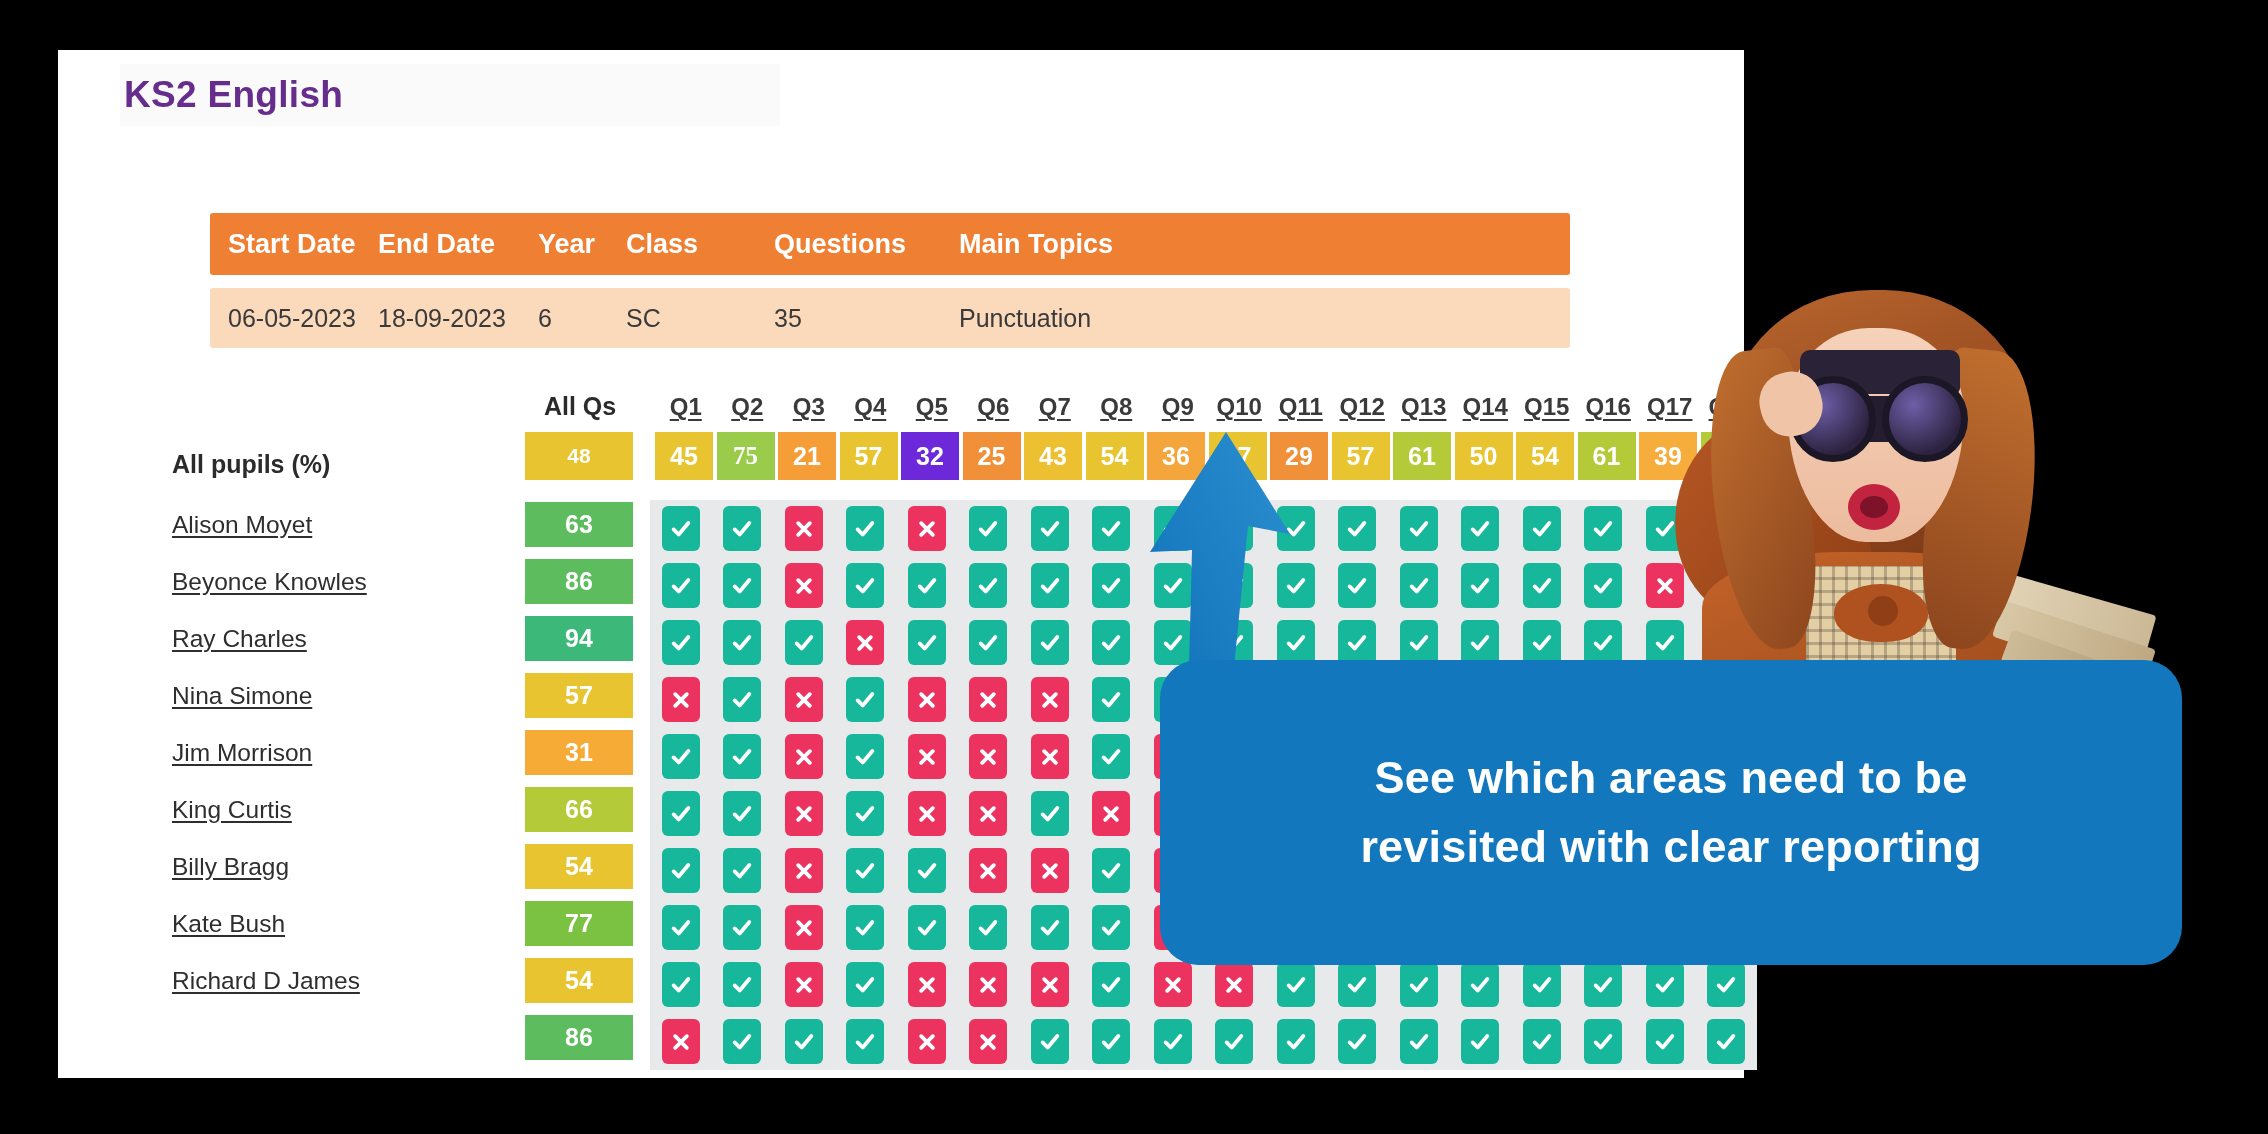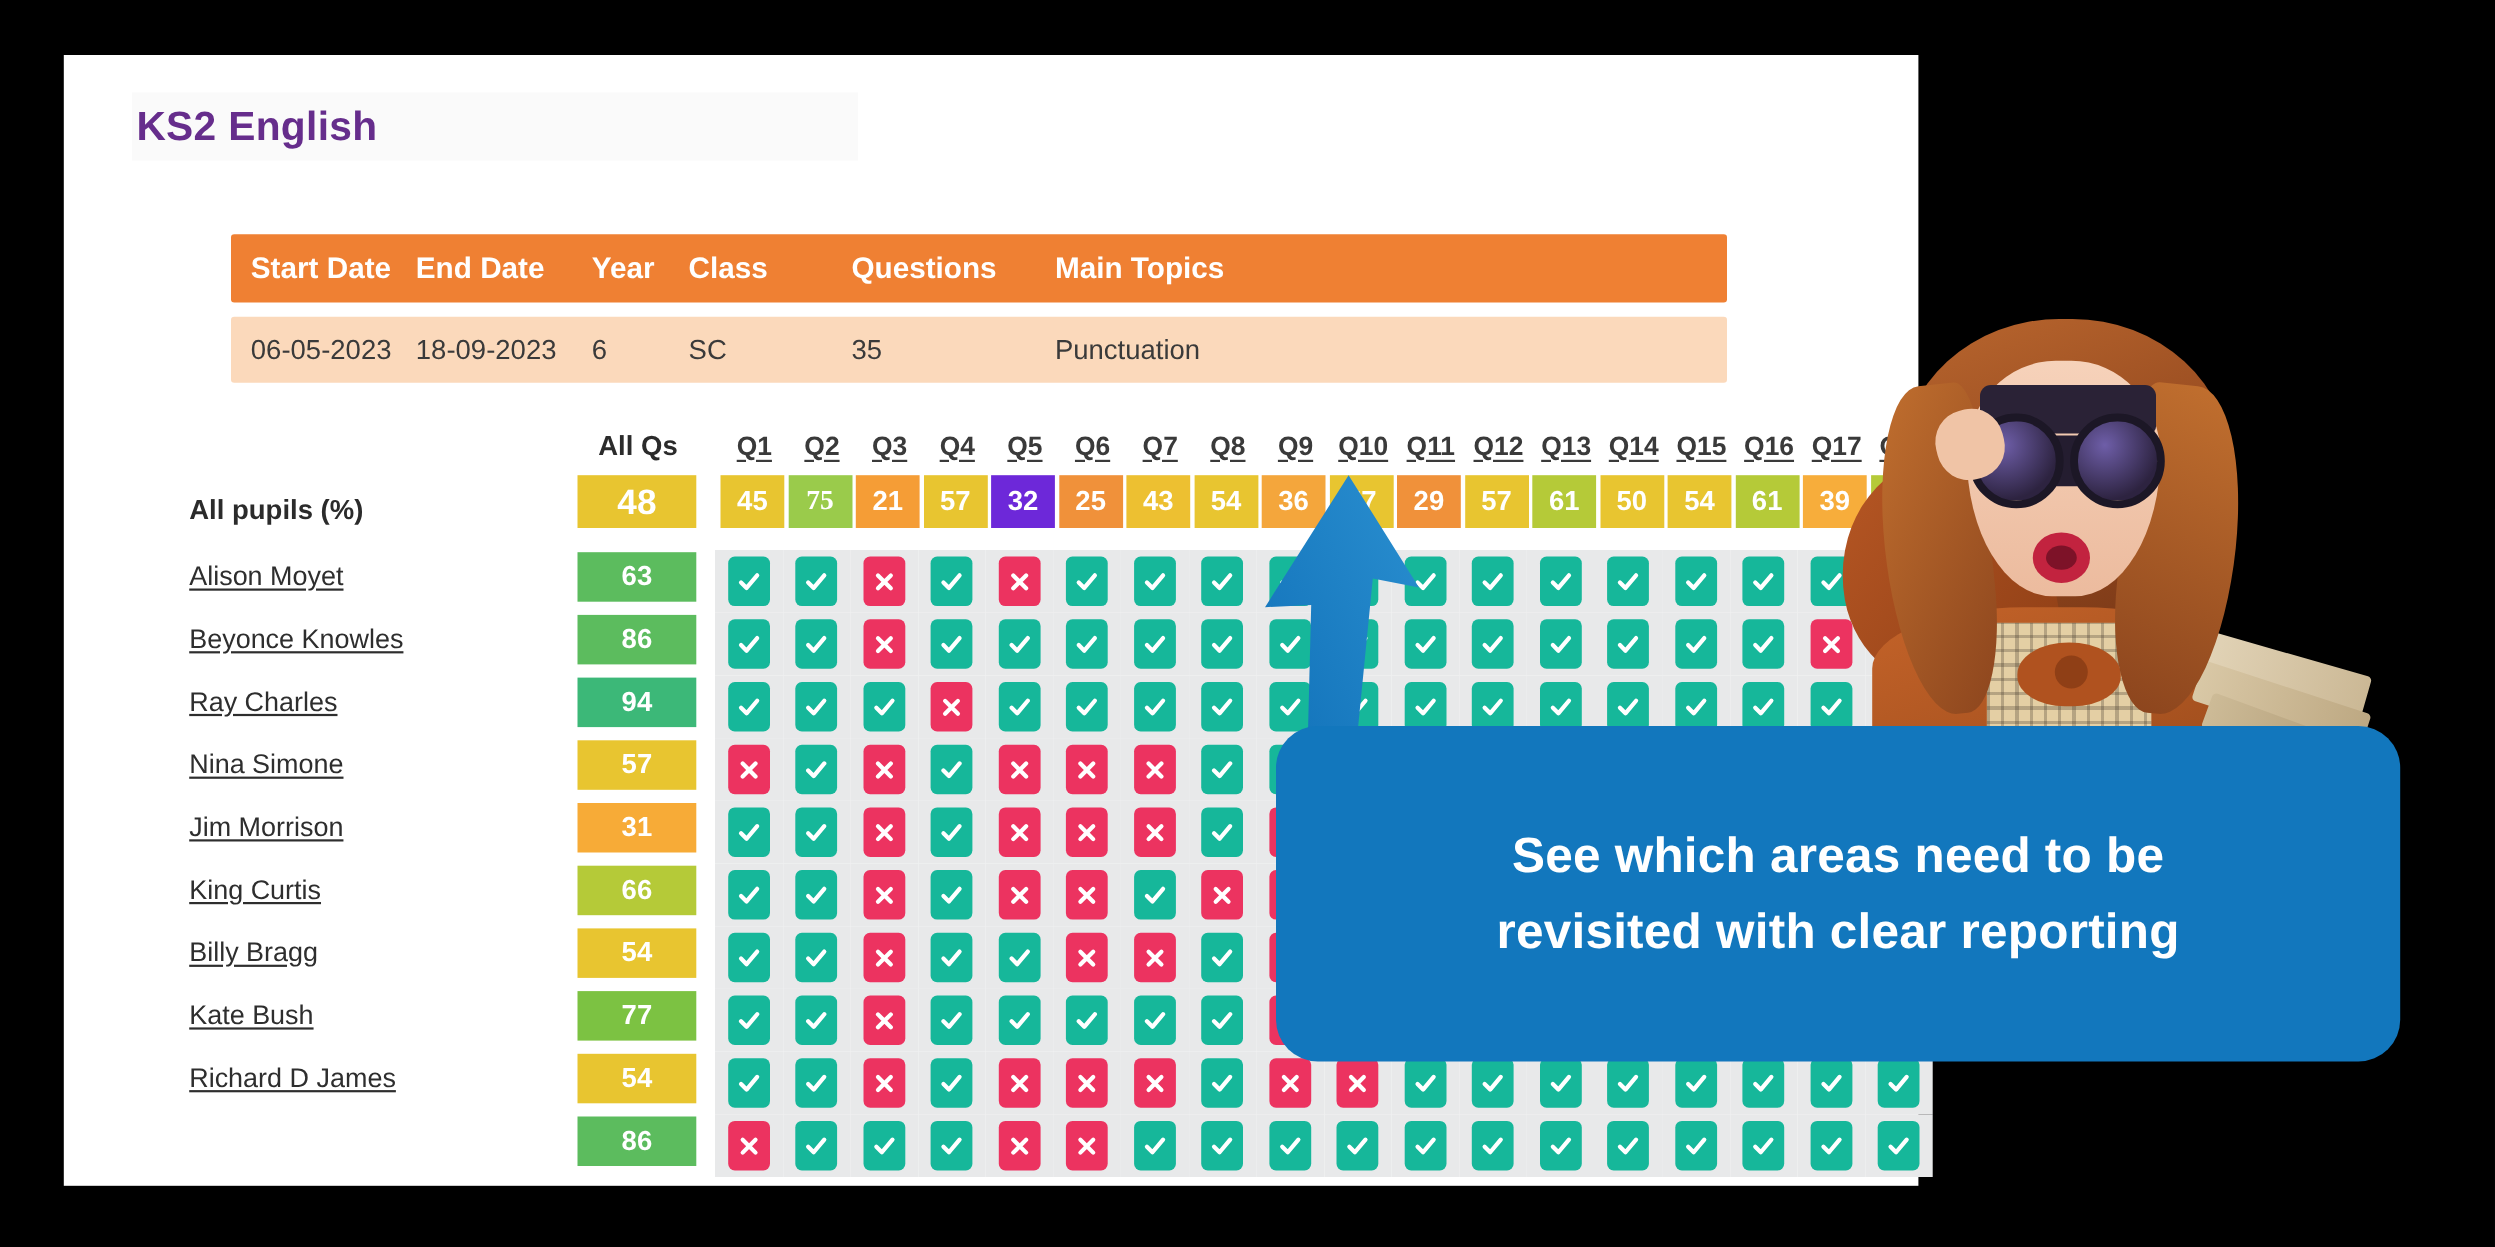--- a/index.html
+++ b/index.html
@@ -15,21 +15,21 @@
   .card {
     position: absolute;
     left: 58px; top: 50px;
     width: 1686px; height: 1028px;
     background: #ffffff;
     box-shadow: 0 4px 26px rgba(0,0,0,.35);
   }
 
   
   .title-bar {
-    position: absolute; left: 62px; top: 34px;
+    position: absolute; left: 62px; top: 14px;
     width: 660px; height: 62px;
     background: #fafafa;
     display: flex; align-items: center;
   }
   .title-text {
     font-size: 37px; font-weight: 700; color: #662d8c;
     letter-spacing: .3px; padding-left: 4px;
   }
 
   
@@ -88,21 +88,21 @@
   }
 
   
   .pct-row {
     position: absolute; left: 467px; top: 382px;
     display: flex; align-items: center; height: 48px;
   }
   .pct-all {
     width: 108px; height: 48px; margin-right: 22px;
     display: flex; align-items: center; justify-content: center;
-    color: #fff; font-size: 32px; font-weight: 700;
+    color: #fff; font-size: 21px; font-weight: 700;
   }
   .pct-cell {
     width: 58px; height: 48px; margin-right: 3.5px;
     display: flex; align-items: center; justify-content: center;
     color: #fff; font-size: 25px; font-weight: 700;
   }
 
   
   .scores-col { position: absolute; left: 467px; top: 452px; }
   .score-badge {

